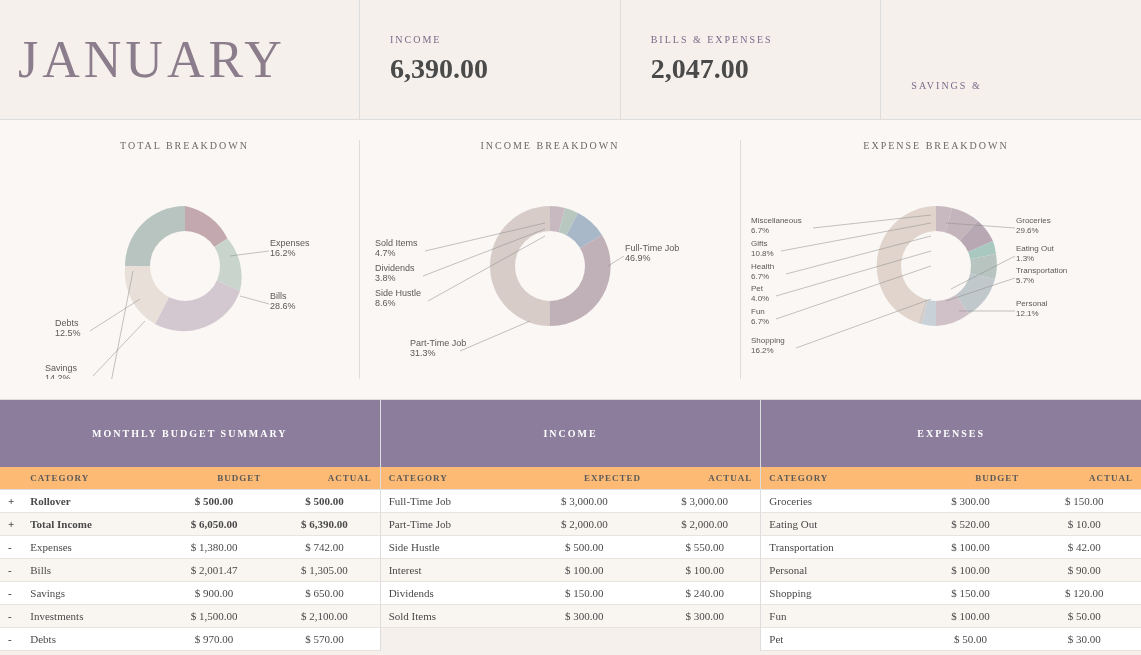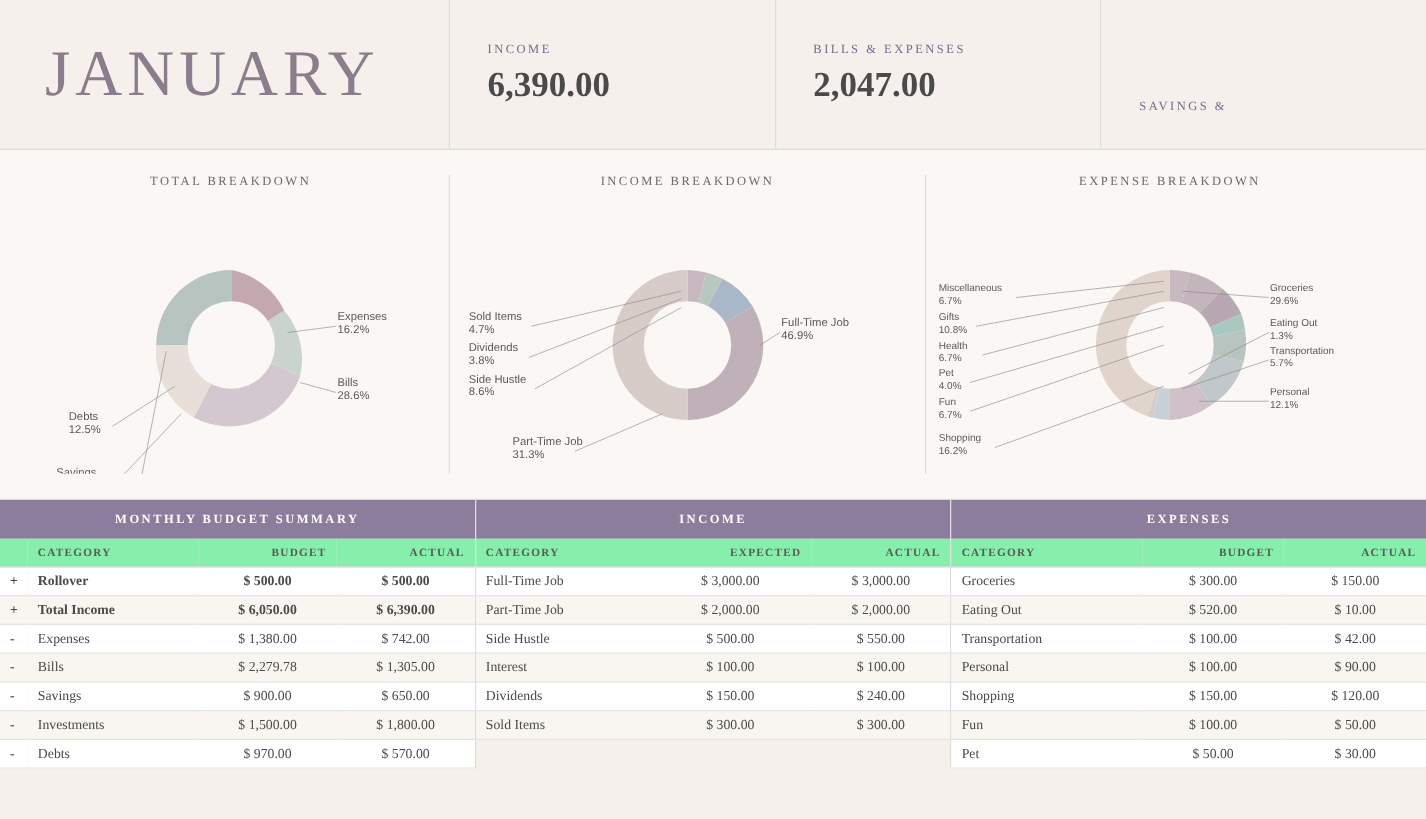--- a/index.html
+++ b/index.html
@@ -13,21 +13,21 @@
 
     
     .header-section {
       display: flex;
       background: #f5f0eb;
       border-bottom: 1px solid #ddd;
       height: 120px;
     }
     .header-title {
       width: 360px;
-      padding: 20px 36px;
+      padding: 20px 18px;
       display: flex;
       flex-direction: column;
       justify-content: center;
       border-right: 1px solid #ddd;
       gap: 47px;
     }
     .month-title {
       font-size: 52px;
       font-weight: 300;
       color: #8b7d8b;
@@ -86,51 +86,50 @@
       flex: 1;
       display: flex;
       flex-direction: column;
       align-items: center;
       position: relative;
     }
     .chart-title {
       font-size: 10px;
       letter-spacing: 2px;
       color: #6a6a6a;
-      margin-bottom: 10px;
     }
 
     
     .tables-section {
       display: flex;
       background: #f5f0eb;
       gap: 0;
     }
     .table-panel {
       flex: 1;
       border-right: 1px solid #ddd;
     }
     .table-panel:last-child {
       border-right: none;
     }
     .table-header {
       background: #8b7d9b;
       color: white;
       text-align: center;
-      padding: 10px;
+      padding: 28px;
       font-size: 10px;
       letter-spacing: 2px;
       font-weight: bold;
     }
     .data-table {
       width: 100%;
       border-collapse: collapse;
     }
     .data-table th {
-      background: #86efac;
+      background: #fdba74;
       padding: 6px 8px;
       font-size: 9px;
       letter-spacing: 1px;
       font-weight: bold;
       color: #5a5a5a;
       text-align: left;
       border-bottom: 1px solid #ddd;
     }
     .data-table th.right { text-align: right; }
     .data-table td {
@@ -352,34 +351,34 @@
     </tr>
           <tr>
       <td class="prefix-cell">-</td>
       <td>Expenses</td>
       <td class="right">$ 1,380.00</td>
       <td class="right">$ 742.00</td>
     </tr>
           <tr>
       <td class="prefix-cell">-</td>
       <td>Bills</td>
-      <td class="right">$ 2,279.78</td>
+      <td class="right">$ 2,001.47</td>
       <td class="right">$ 1,305.00</td>
     </tr>
           <tr>
       <td class="prefix-cell">-</td>
       <td>Savings</td>
       <td class="right">$ 900.00</td>
       <td class="right">$ 650.00</td>
     </tr>
           <tr>
       <td class="prefix-cell">-</td>
       <td>Investments</td>
       <td class="right">$ 1,500.00</td>
-      <td class="right">$ 1,800.00</td>
+      <td class="right">$ 2,100.00</td>
     </tr>
           <tr>
       <td class="prefix-cell">-</td>
       <td>Debts</td>
       <td class="right">$ 970.00</td>
       <td class="right">$ 570.00</td>
     </tr>
         </tbody>
     </table>
   </div>

